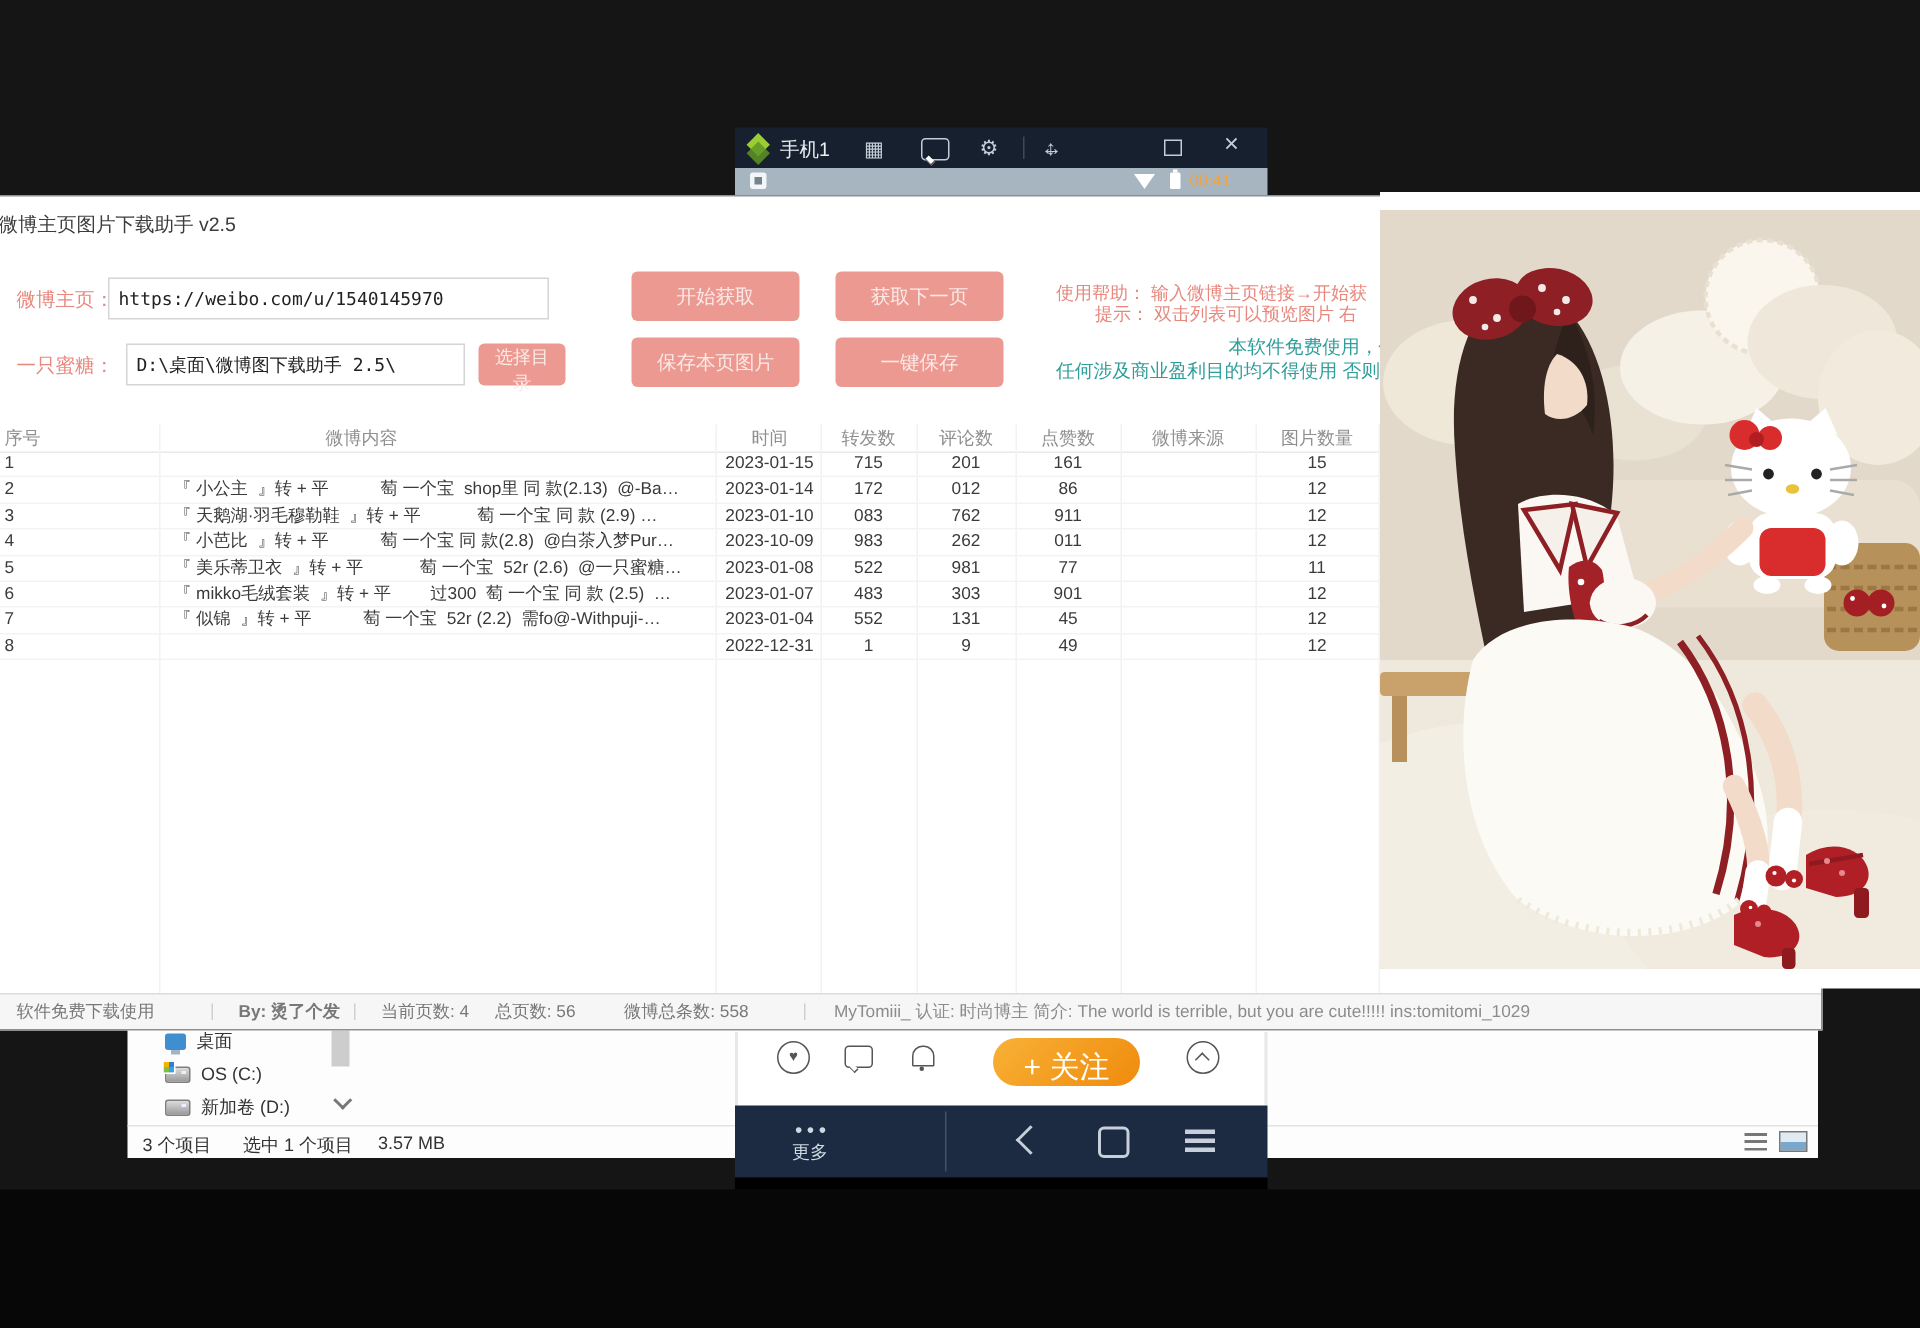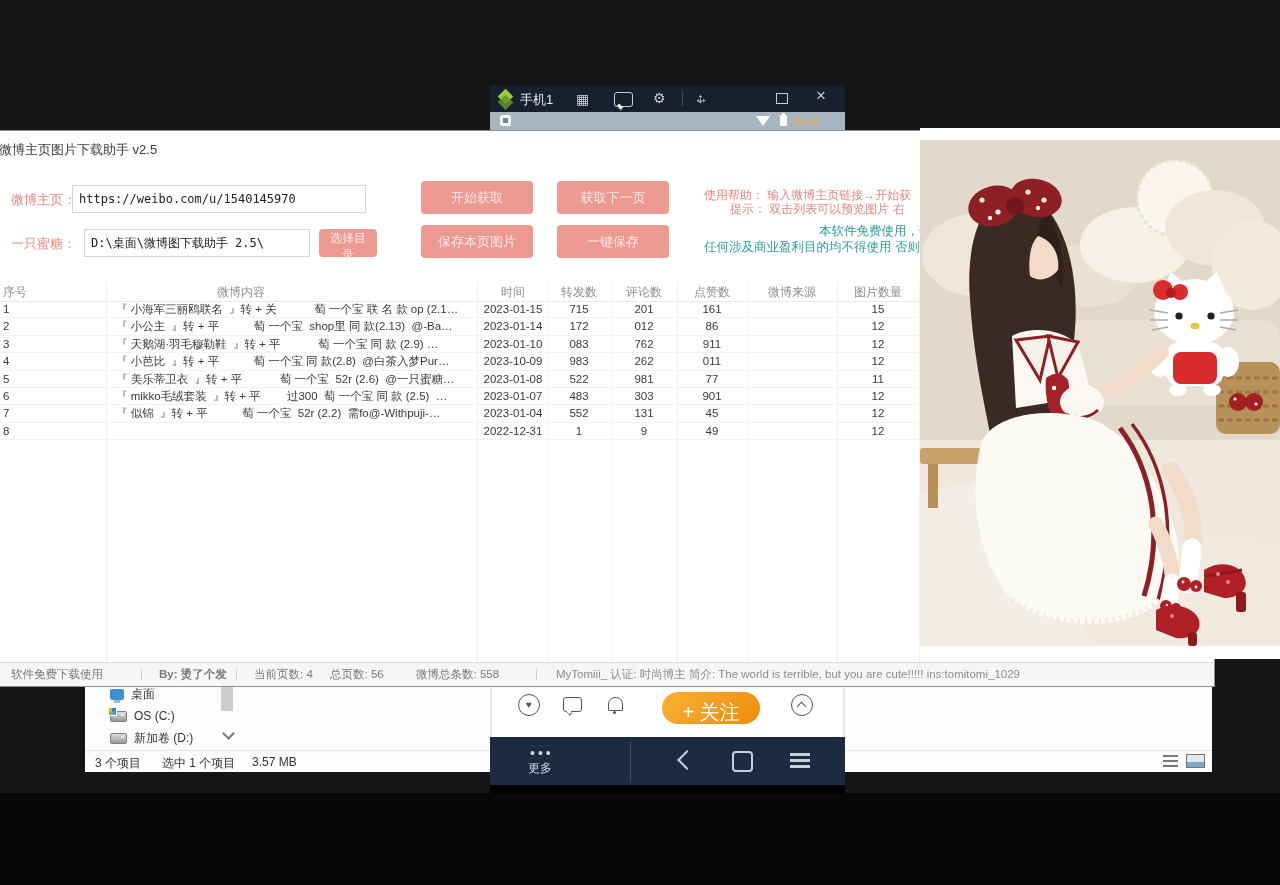--- a/index.html
+++ b/index.html
@@ -208,21 +208,20 @@
       <div class="vline" style="left:486px;"></div>
       <div class="vline" style="left:556px;"></div>
       <div class="vline" style="left:620px;"></div>
       <div class="vline" style="left:686px;"></div>
       <div class="vline" style="left:756px;"></div>
       <div class="vline" style="left:846px;"></div>
       <div class="vline" style="left:928px;"></div>
       <div class="rows">
           <div class="tr">
     <span class="td col0">1</span>
-    <span class="td col1">『 小海军三丽鸥联名  』转 + 关　　　 萄 一个宝 联 名 款 op (2.1…</span>
     <span class="td col2 c">2023-01-15</span>
     <span class="td col3 c">715</span>
     <span class="td col4 c">201</span>
     <span class="td col5 c">161</span>
     <span class="td col6 c"></span>
     <span class="td col7 c">15</span>
   </div>
           <div class="tr">
     <span class="td col0">2</span>
     <span class="td col1">『 小公主  』转 + 平　　　萄 一个宝  shop里 同 款(2.13)  @-Ba…</span>

